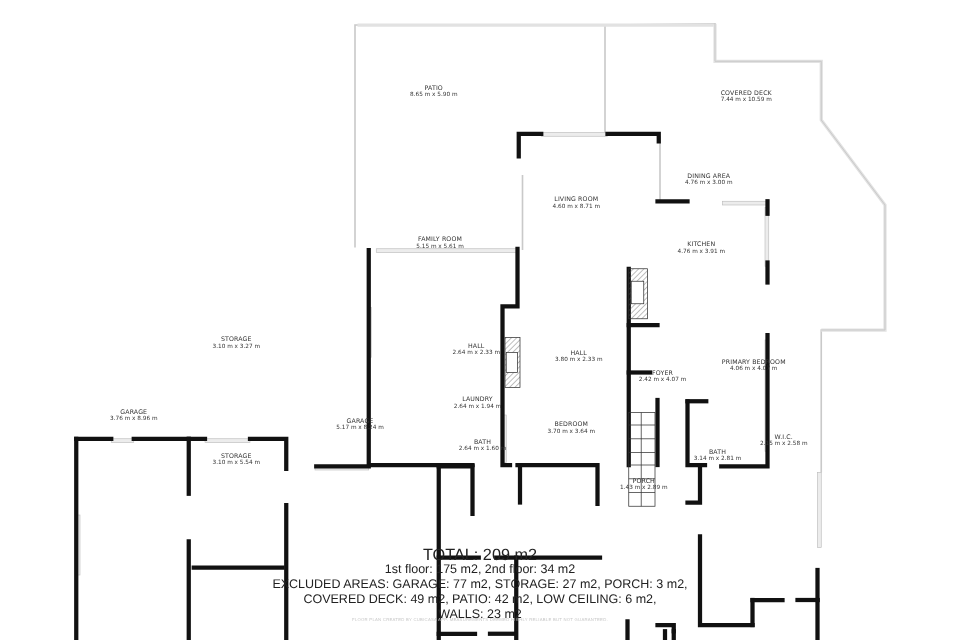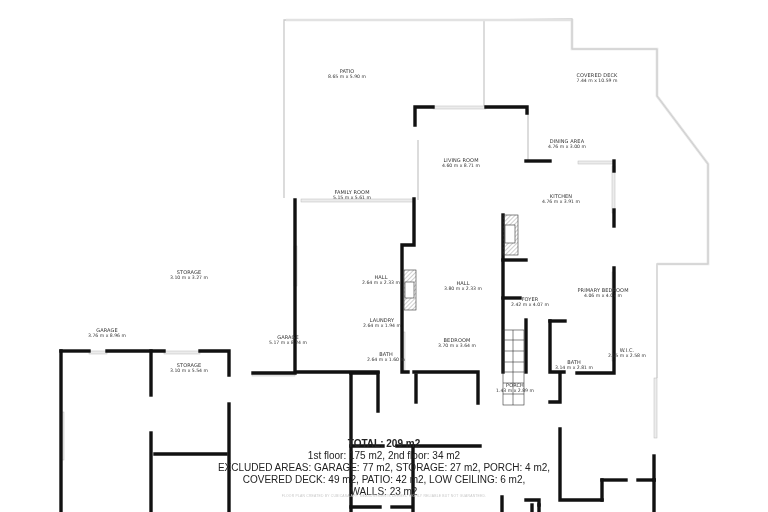--- a/index.html
+++ b/index.html
@@ -214,20 +214,20 @@
 <div class="room-label" style="left:627px;top:353px;">
   <span class="room-name">W.I.C.</span>
   <span class="room-dim">2.15 m x 2.58 m</span>
 </div>
 <div class="room-label" style="left:515px;top:388px;">
   <span class="room-name">PORCH</span>
   <span class="room-dim">1.43 m x 2.89 m</span>
 </div>
 
 <div class="summary" style="top:438px;">
-  <div class="summary-line" style="font-weight:bold;font-size:10px;">TOTAL: 209 m2</div>
+  <div class="summary-line" style="font-weight:normal;font-size:13px;">TOTAL: 209 m2</div>
   <div class="summary-line">1st floor: 175 m2, 2nd floor: 34 m2</div>
-  <div class="summary-line">EXCLUDED AREAS: GARAGE: 77 m2, STORAGE: 27 m2, PORCH: 4 m2,</div>
+  <div class="summary-line">EXCLUDED AREAS: GARAGE: 77 m2, STORAGE: 27 m2, PORCH: 3 m2,</div>
   <div class="summary-line">COVERED DECK: 49 m2, PATIO: 42 m2, LOW CEILING: 6 m2,</div>
   <div class="summary-line">WALLS: 23 m2</div>
 </div>
 
 <div class="footer-note">FLOOR PLAN CREATED BY CUBICASA APP. MEASUREMENTS DEEMED HIGHLY RELIABLE BUT NOT GUARANTEED.</div>
 
 </body></html>

